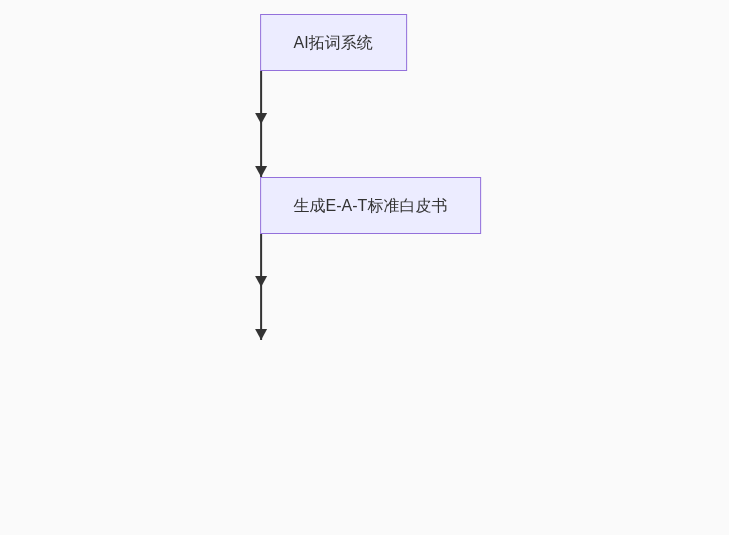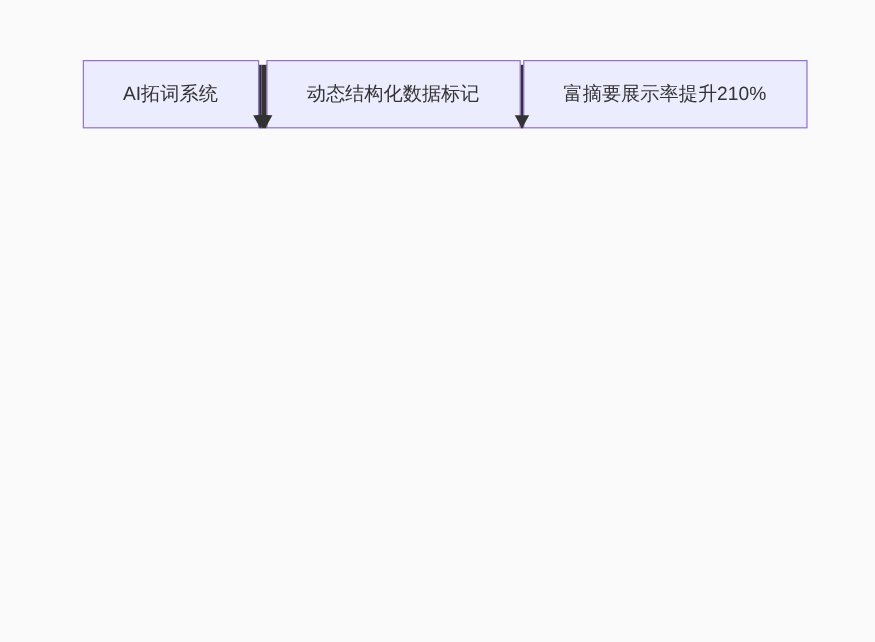--- a/index.html
+++ b/index.html
@@ -13,23 +13,22 @@
     height: 535px;
     background: #fafafa;
     overflow: hidden;
   }
   .flow {
     position: absolute;
     top: 14px;
     left: 50%;
     transform: translateX(calc(-50% + 6px));
     display: flex;
-    flex-direction: row;
-    align-items: flex-end;
-    margin-top: 36px;
+    flex-direction: column;
+    align-items: flex-start;
   }
   .node {
     box-sizing: border-box;
     height: 57px;
     padding: 0 33px;
     background: #ECECFF;
     border: 1px solid #9370DB;
     color: #333333;
     font-size: 16px;
     line-height: 1;
@@ -66,27 +65,26 @@
 
     <div class="connector">
       <span class="arrowhead"></span>
     </div>
 
 
     <div class="connector">
       <span class="arrowhead"></span>
     </div>
 
+    <div class="node">生成E-A-T标准白皮书</div>
 
     <div class="connector">
       <span class="arrowhead"></span>
     </div>
 
-    <div class="node">动态结构化数据标记</div>
 
     <div class="connector">
       <span class="arrowhead"></span>
     </div>
 
-    <div class="node">富摘要展示率提升210%</div>
 
   </div>
 </div>
 
 </body></html>

